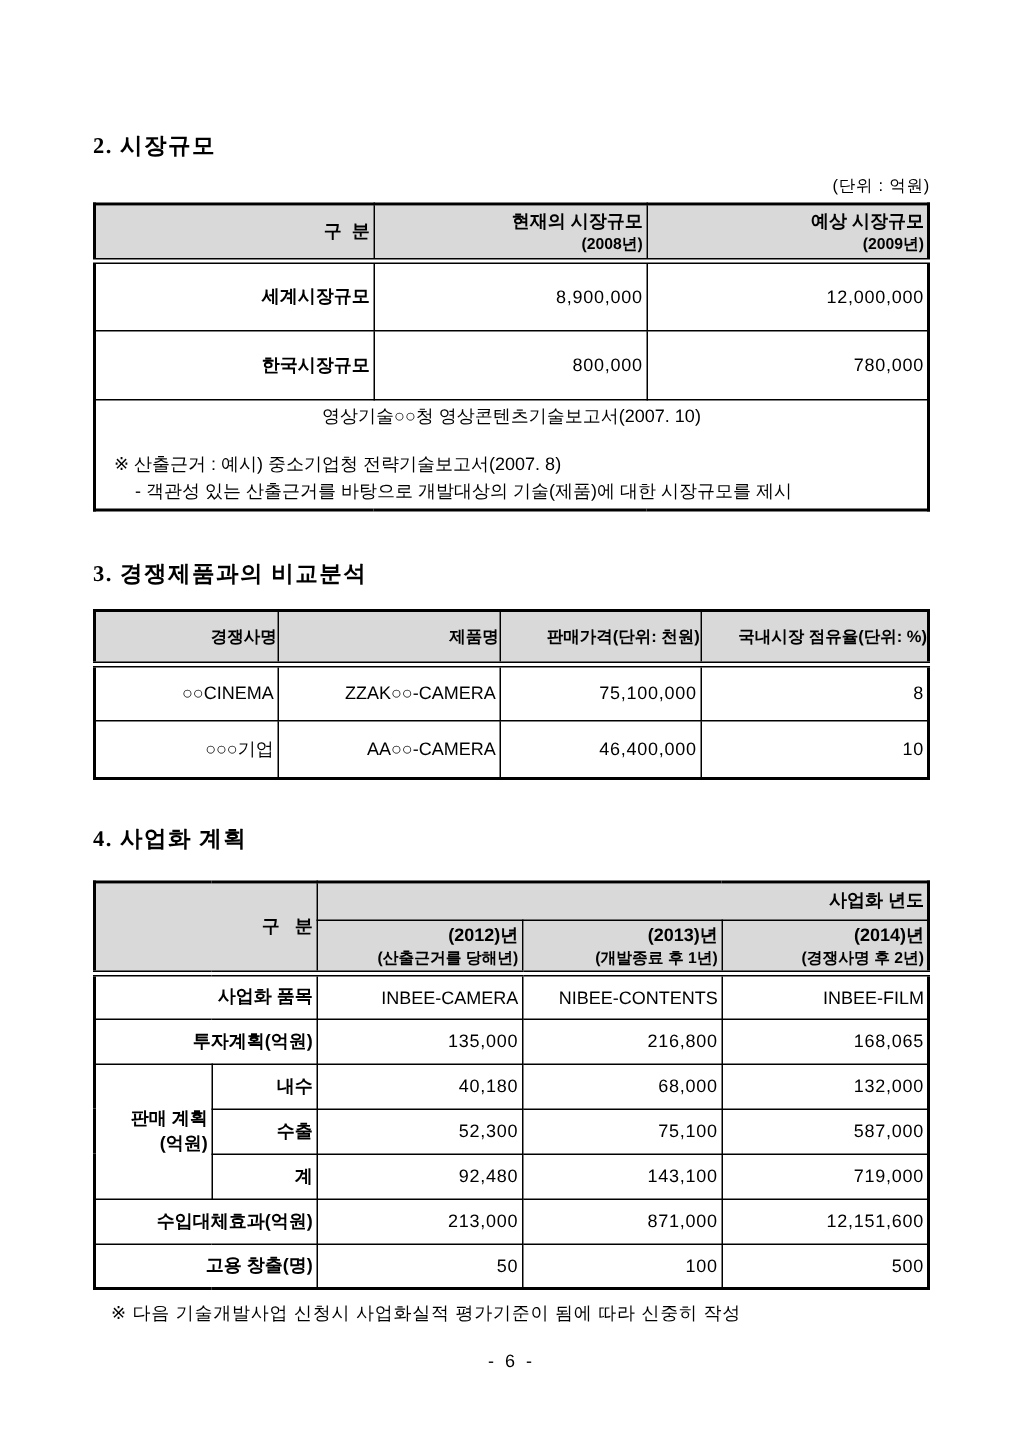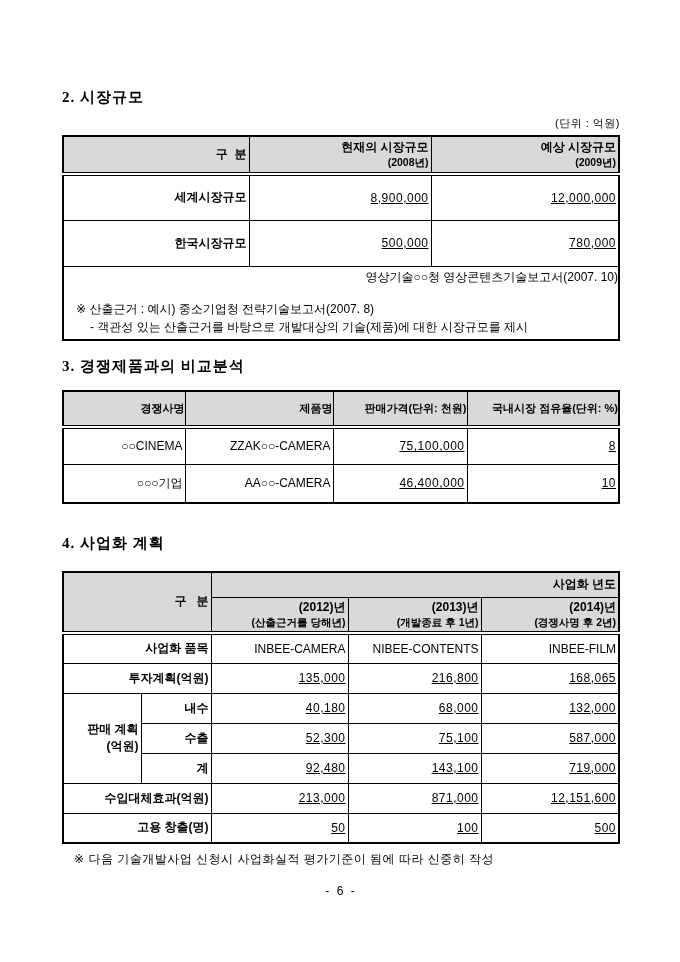--- a/index.html
+++ b/index.html
@@ -25,47 +25,47 @@
     border:2px solid #000;
   }
   td, th {
     border:1px solid #000; text-align:right; vertical-align:middle;
     font-size:12px; padding:1px 2px; overflow:hidden;
   }
   th { background:#d9d9d9; font-weight:bold; }
   .dbl { border-bottom:4px double #000; }
   .hline2 { font-size:10.5px; font-weight:bold; }
   .lbl { font-weight:bold; }
-  .num { letter-spacing:0.5px;text-decoration:underline; }
+  .num { letter-spacing:0.5px; }
   .pre { white-space:pre; }
 
   
   .t1 { margin-top:4px; }
   .t1 .rh { height:38px; }
   .t1 .rd { height:46px; }
   .t1 .rf { height:57px; }
   .t1 .src-cell { text-align:left; padding:2px 0 3px 0; font-weight:normal; }
-  .src-line { text-align:right; font-size:12px; }
+  .src-line { text-align:center; font-size:12px; }
   .note-line1 { text-align:left; font-size:12px; padding-left:12px; margin-top:15px; }
   .note-line2 { text-align:left; font-size:12px; padding-left:26px; margin-top:1px; }
 
   
   .t2 { margin-top:14px; }
   .t2 .rh { height:36px; }
   .t2 .rd { height:38px; }
   .t2 th { font-size:11px; padding:1px 0; }
 
   
   .t3 { margin-top:18px; }
   .t3 .r1 { height:26px; }
   .t3 .r2 { height:34px; }
   .t3 .rd { height:30px; }
   .t3 .rs { height:30px; }
 
-  .sec3 { margin-top:16px; }
+  .sec3 { margin-top:32px; }
   .sec4 { margin-top:30px; }
 
   .footnote { font-size:12px; margin-top:7px; padding-left:12px; letter-spacing:0.5px; width:558px; }
   .page-number { text-align:center; font-size:12px; margin-top:16px; width:558px; letter-spacing:2px; }
 </style>
 </head>
 <body>
 
 <div class="page">
 
@@ -90,21 +90,21 @@
         <div class="hline2">(2009년)</div>
       </th>
     </tr>
     <tr class="rd">
       <td class="lbl">세계시장규모</td>
       <td class="num">8,900,000</td>
       <td class="num">12,000,000</td>
     </tr>
     <tr class="rd">
       <td class="lbl">한국시장규모</td>
-      <td class="num">500,000</td>
+      <td class="num">800,000</td>
       <td class="num">780,000</td>
     </tr>
     <tr class="rf">
       <td colspan="3" class="src-cell">
         <div class="src-line">영상기술○○청 영상콘텐츠기술보고서(2007. 10)</div>
         <div class="note-line1">※ 산출근거 : 예시) 중소기업청 전략기술보고서(2007. 8)</div>
         <div class="note-line2">- 객관성 있는 산출근거를 바탕으로 개발대상의 기술(제품)에 대한 시장규모를 제시</div>
       </td>
     </tr>
   </tbody>

